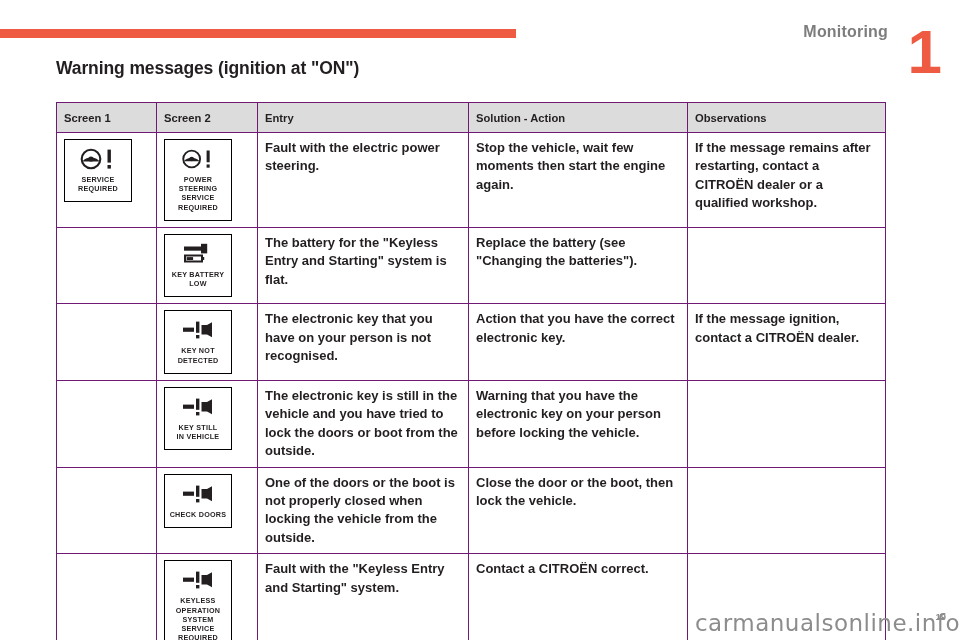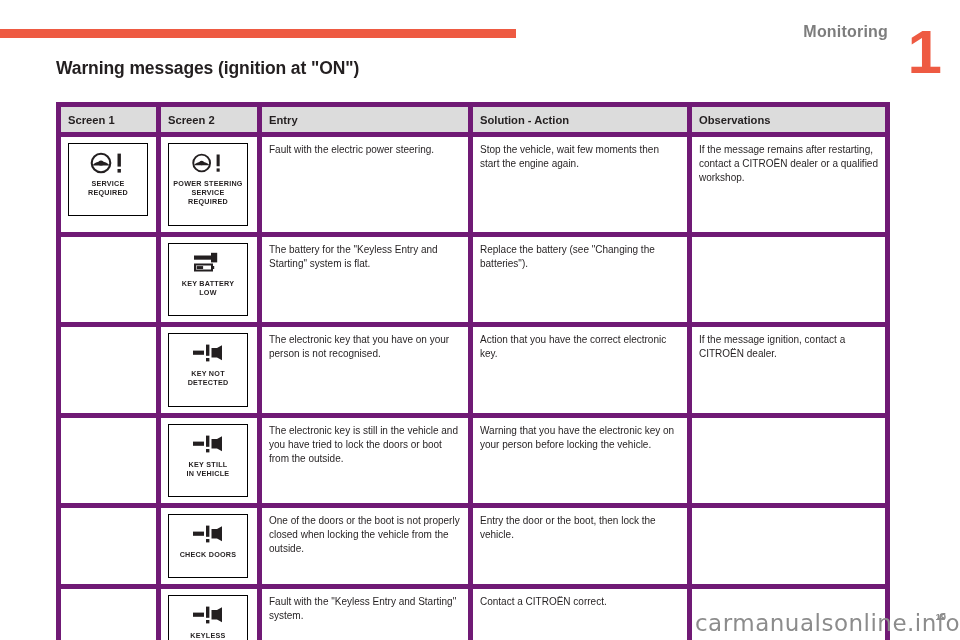--- a/index.html
+++ b/index.html
@@ -60,21 +60,21 @@
   .warn-table {
     position: absolute;
     left: 56px;
     top: 102px;
     width: 829px;
     border-collapse: collapse;
     table-layout: fixed;
   }
 
   .warn-table td, .warn-table th {
-    border: 5px solid #701a75;
+    border: 1px solid #701a75;
     vertical-align: top;
     padding: 6px 7px;
     text-align: left;
   }
 
   .warn-table thead th {
     background: #dcdcdc;
     height: 30px;
     font-size: 11.2px;
     font-weight: bold;
@@ -83,40 +83,40 @@
     padding: 4px 7px;
   }
 
   .col-s1 { width: 100px; }
   .col-s2 { width: 101px; }
   .col-cause { width: 211px; }
   .col-sol { width: 219px; }
   .col-obs { width: 198px; }
 
   .cell-text {
-    font-size: 10px;
-    font-weight: normal;
+    font-size: 13px;
+    font-weight: bold;
     color: #231f20;
     line-height: 1.42;
     margin-left: 24px;
   }
 
   .screen-cell {
     text-align: center;
     vertical-align: top;
     padding: 6px 5px;
   }
 
   
   .screen-tile {
     display: inline-block;
     background: #ffffff;
     border: 1px solid #000000;
-    width: 80px;
-    padding: 7px 3px 18px 3px;
+    width: 68px;
+    padding: 7px 3px 8px 3px;
     text-align: center;
   }
 
   .tile-caption {
     font-size: 7.2px;
     font-weight: bold;
     color: #231f20;
     letter-spacing: 0.25px;
     line-height: 1.28;
     margin-top: 4px;
@@ -294,21 +294,21 @@
               <rect x="20.5" y="5" width="5.6" height="9.5" fill="#231f20"></rect>
               <path d="M26 5 L31 2.2 L31 17.3 L26 14.5 Z" fill="#231f20"></path>
               <rect x="15" y="1.6" width="3.4" height="11.2" fill="#231f20"></rect>
               <rect x="15" y="15" width="3.4" height="3.4" fill="#231f20"></rect>
             </svg>
           </div>
           <div class="tile-caption" style="white-space:pre-line">CHECK DOORS</div>
         </div>
       </td>
       <td class="cell-text">One of the doors or the boot is not properly closed when locking the vehicle from the outside.</td>
-      <td class="cell-text">Entry the door or the boot, then lock the vehicle.</td>
+      <td class="cell-text">Close the door or the boot, then lock the vehicle.</td>
       <td class="cell-text"></td>
     </tr>
 
     <tr class="row-tall">
       <td class="screen-cell"></td>
       <td class="screen-cell">
         <div class="screen-tile">
           <div class="glyph">
             <svg width="34" height="20" viewBox="0 0 34 20">
               <rect x="2" y="7.6" width="11" height="4.2" fill="#231f20"></rect>

